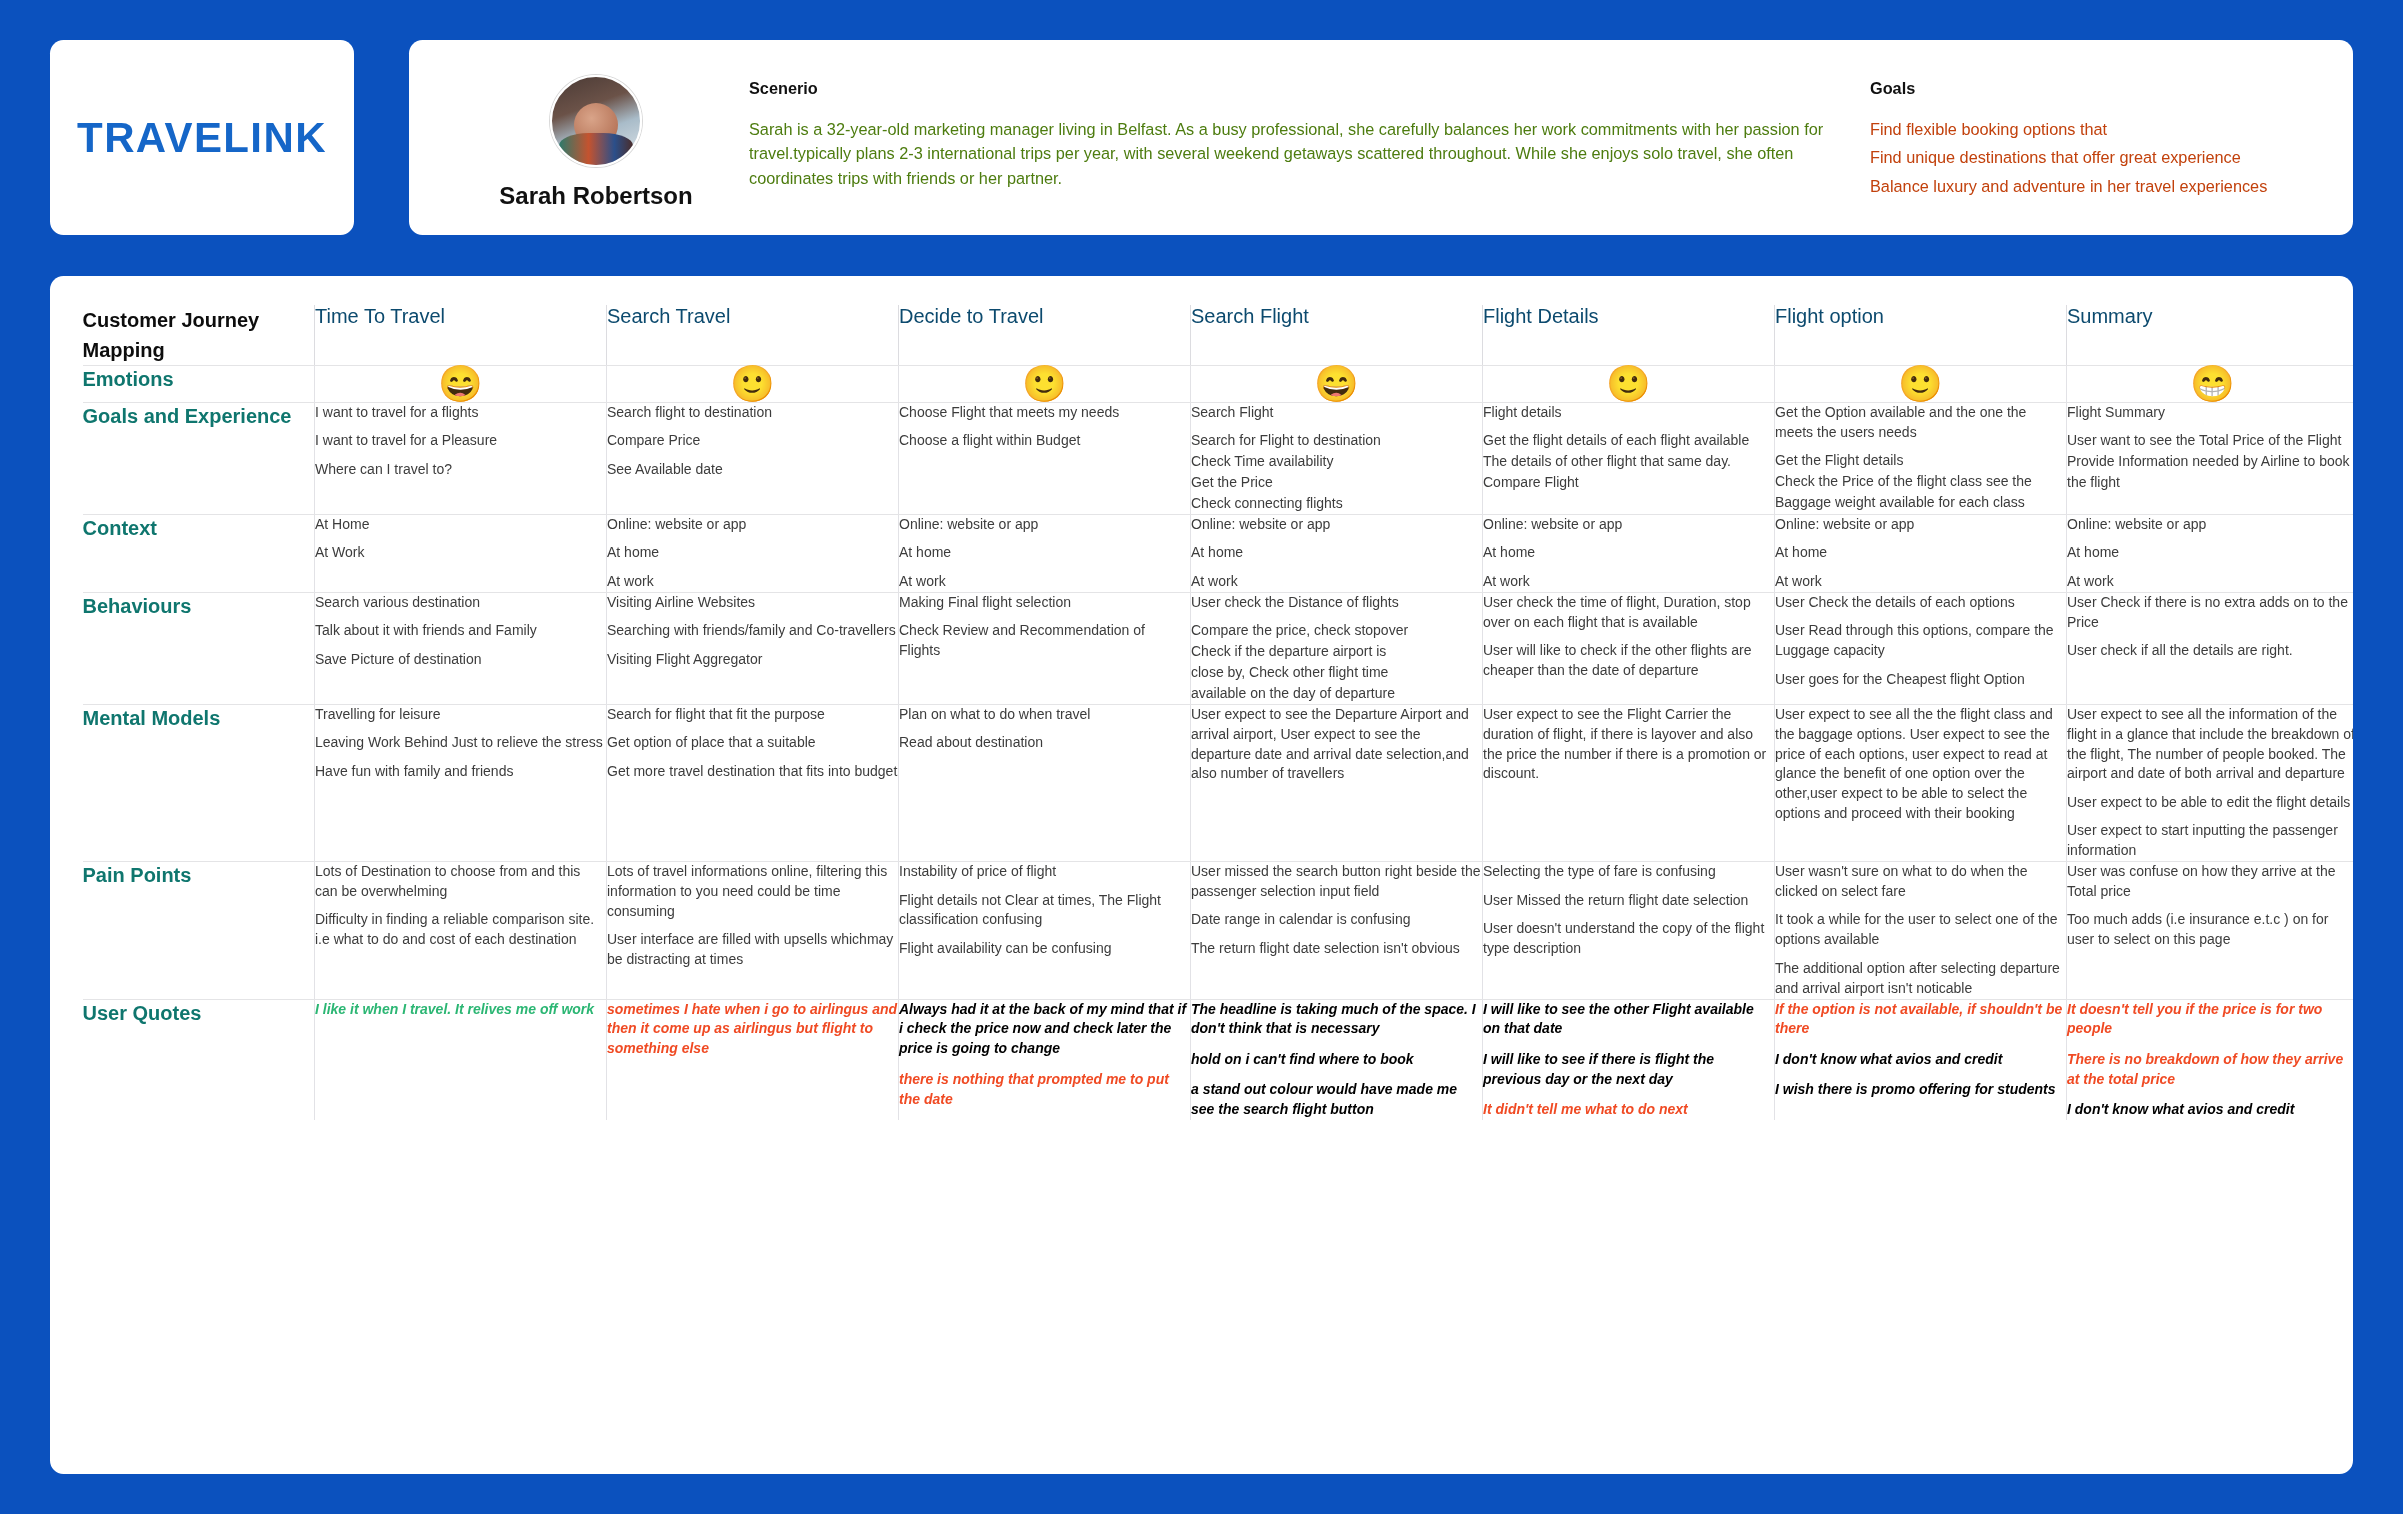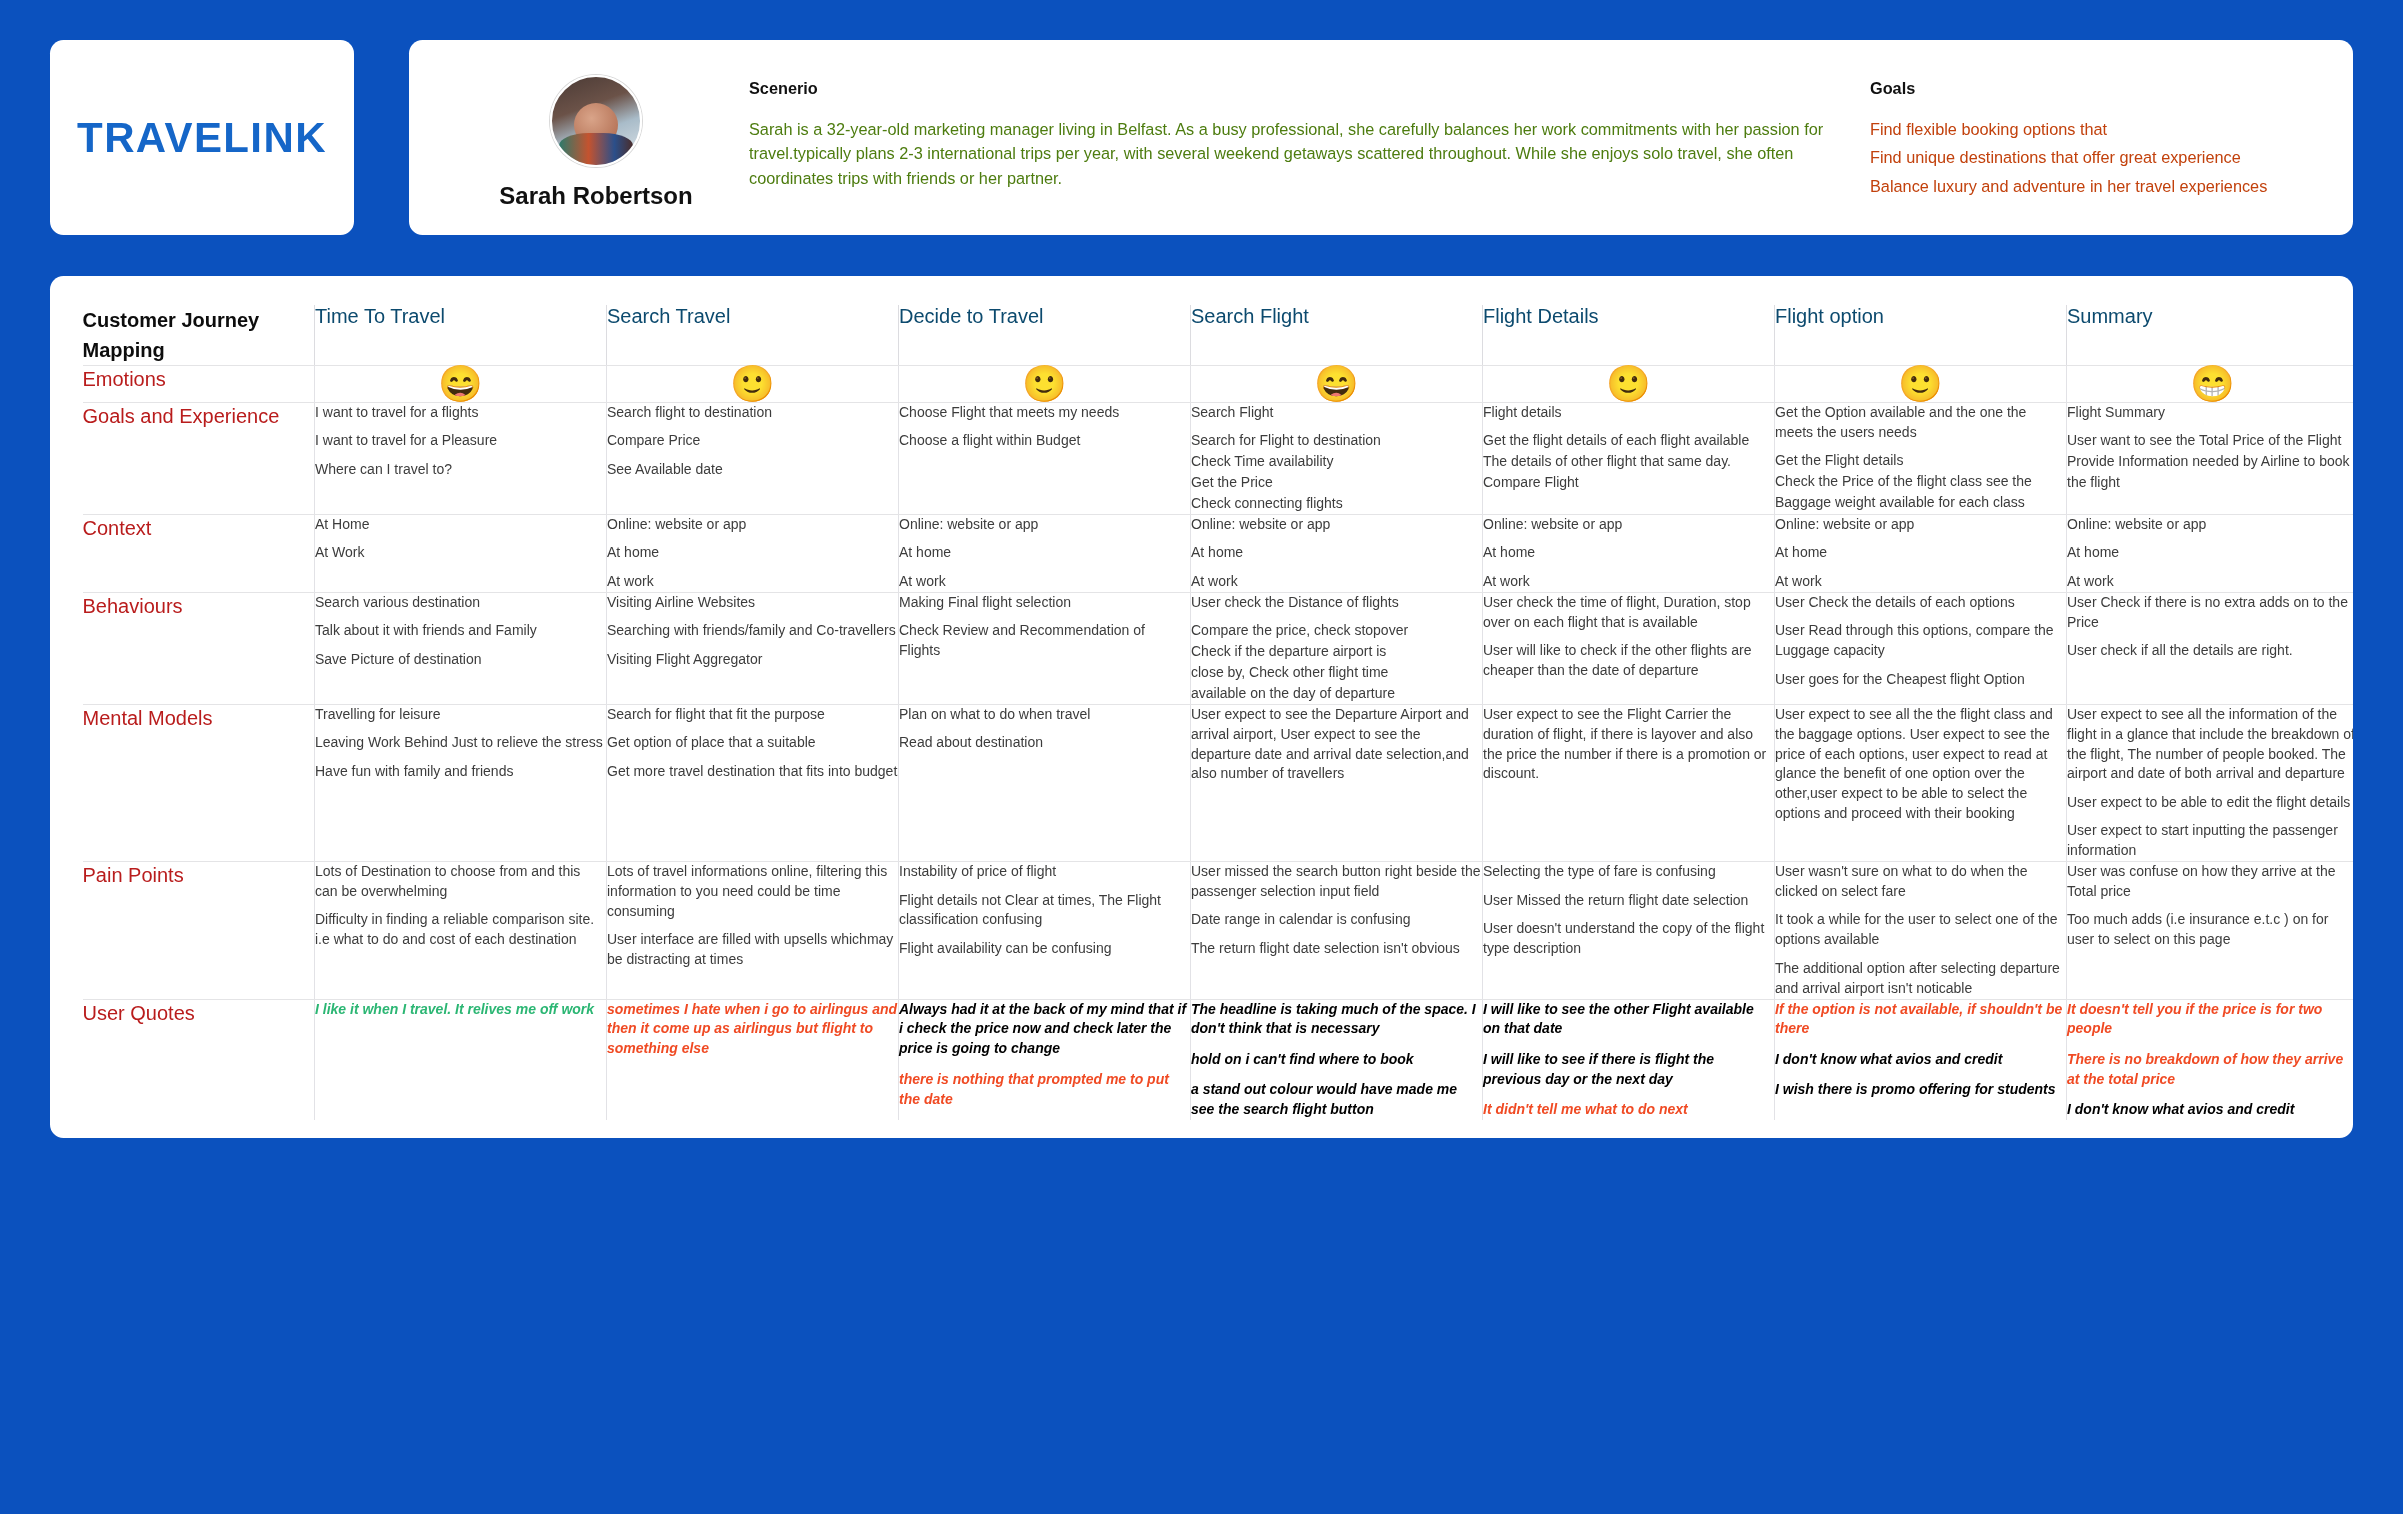--- a/index.html
+++ b/index.html
@@ -123,21 +123,21 @@
     line-height: 1.58;
     color: #c2410c;
     margin-bottom: 2.9px;
   }
 
   
   .map-card {
     margin: 41px 50px 0 50px;
     background: #ffffff;
     border-radius: 13.4px;
-    height: 862px;
+    height: 1198px;
     padding: 29px 32.5px 0 32.5px;
     overflow: hidden;
   }
 
   table.jmap {
     width: 100%;
     border-collapse: collapse;
     table-layout: fixed;
   }
 
@@ -164,22 +164,22 @@
     padding: 3.8px 0 27px 0;
     font-size: 20px;
     font-weight: 700;
     color: #0d0d0d;
     line-height: 1.5;
   }
 
   .row-label {
     padding: 29px 0 27px 0;
     font-size: 20px;
-    font-weight: 400;
-    color: #b91c1c;
+    font-weight: 700;
+    color: #0f766e;
     line-height: 1.35;
     vertical-align: middle;
   }
 
   .cell {
     padding: 27px 21px 25px 25px;
     border-left: 1px solid #e2e2e6;
     font-size: 14px;
     line-height: 1.42;
     color: #3c3c3c;

